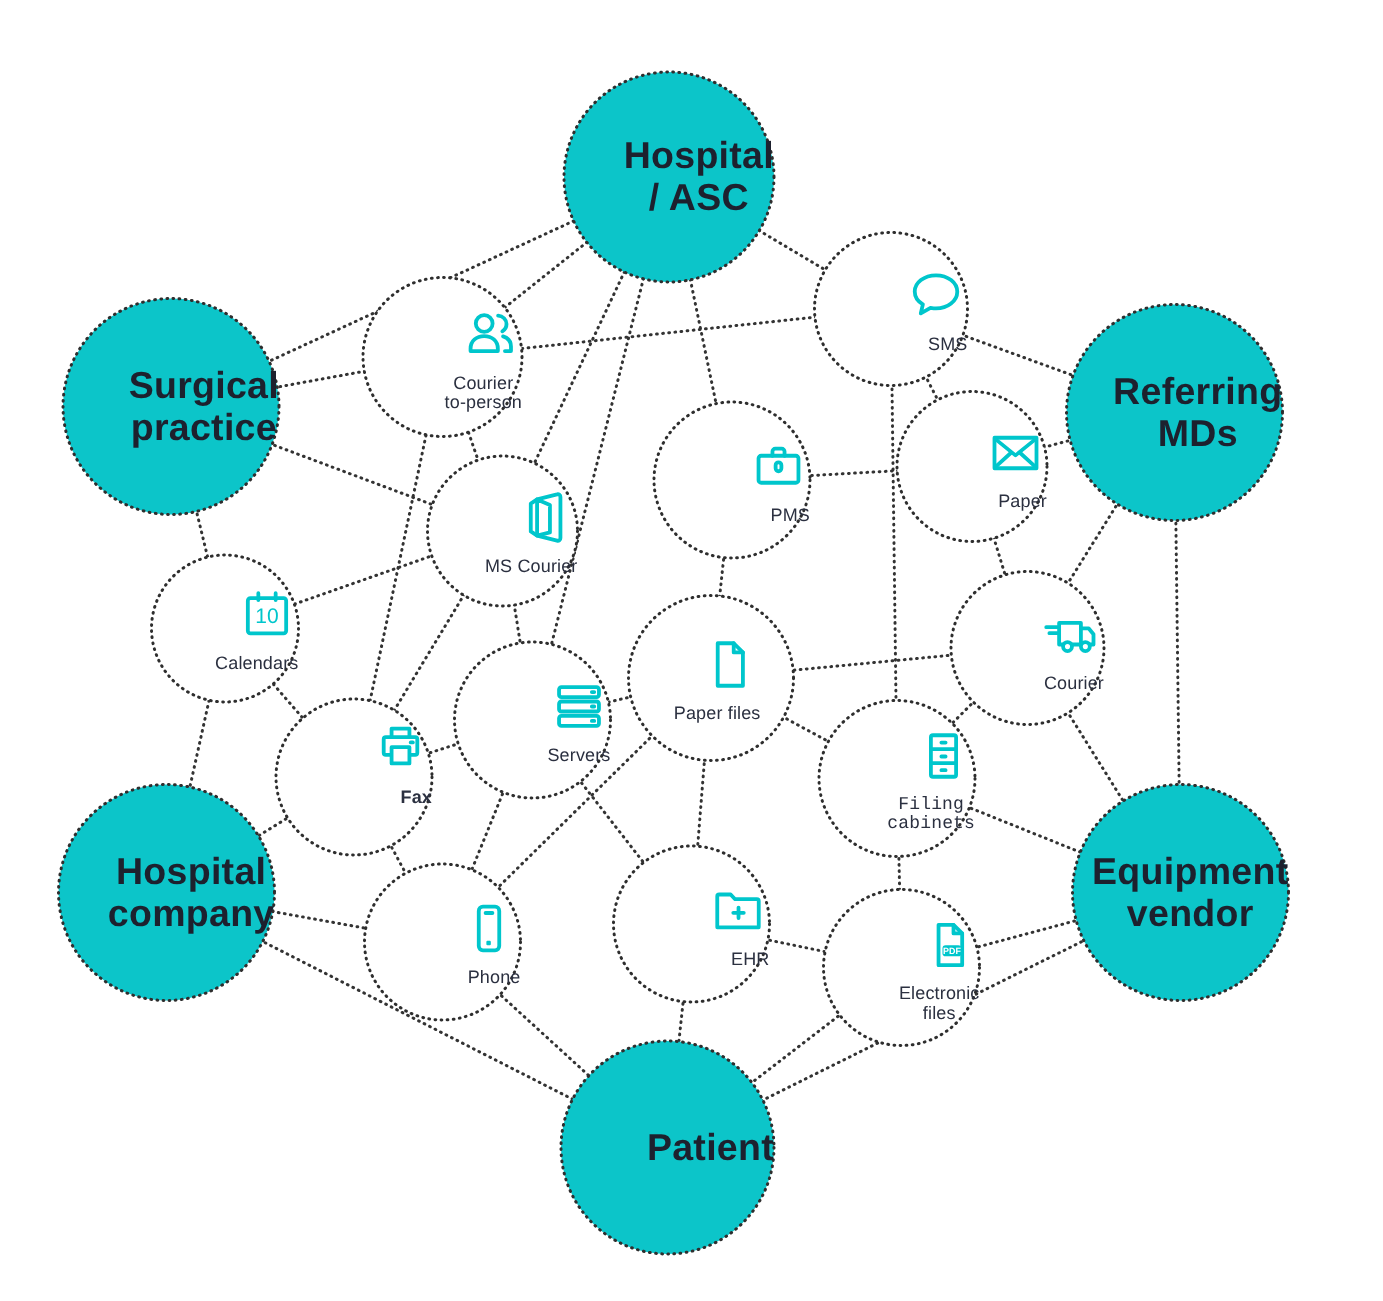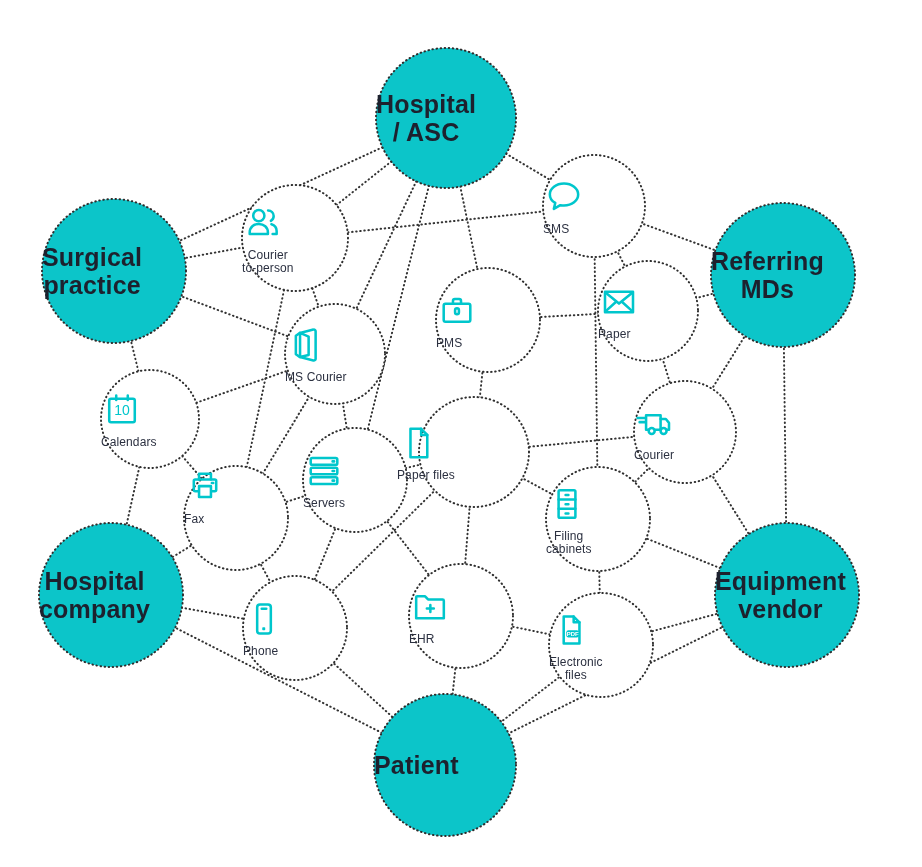--- a/index.html
+++ b/index.html
@@ -6,21 +6,21 @@
     --teal:#00c6cc;
     --hub:#0cc5c9;
     --ink:#1d212e;
     --label:#2b3040;
     --dot:#333333;
   }
   html,body{margin:0;padding:0;background:#ffffff;}
   body{font-family:"Liberation Sans",sans-serif;}
   .stage{position:relative;width:922px;height:867px;background:#fff;overflow:hidden;}
   .netsvg{position:absolute;left:0;top:0;}
-  .node-content{position:absolute;display:flex;flex-direction:column;align-items:flex-start;justify-content:center;text-align:center;pointer-events:none;}
+  .node-content{position:absolute;display:flex;flex-direction:column;align-items:flex-end;justify-content:center;text-align:center;pointer-events:none;}
   .node-content.channel{gap:5px;}
   .node-label{white-space:pre-line;color:var(--label);font-size:12px;line-height:1.07;letter-spacing:0.1px;}
   .node-content.hub .node-label{color:var(--ink);font-size:25px;font-weight:bold;line-height:1.12;letter-spacing:0.2px;}
   .nicon{width:42px;height:42px;fill:none;stroke:var(--teal);stroke-width:1.45;stroke-linecap:round;stroke-linejoin:round;color:var(--teal);font-family:"Liberation Sans",sans-serif;display:block;}
   .defs-hidden{position:absolute;width:0;height:0;overflow:hidden;}
 </style>
 </head>
 <body>
 
 <svg class="defs-hidden" aria-hidden="true">
@@ -247,28 +247,28 @@
           <use href="#sym-document"></use>
         </svg>
         <div class="node-label">Paper files</div>
       </div>
       <div class="node-content channel" style="left: 303px; top: 428px; width: 104px; height: 104px;">
         <svg class="nicon">
           <use href="#sym-server-stack"></use>
         </svg>
         <div class="node-label">Servers</div>
       </div>
-      <div class="node-content channel" style="left: 546px; top: 467px; width: 104px; height: 104px;">
+      <div class="node-content channel" style="left: 546px; top: 467px; width: 104px; height: 104px; font-family: Liberation Mono, monospace;">
         <svg class="nicon">
           <use href="#sym-filing-cabinet"></use>
         </svg>
         <div class="node-label">Filing
 cabinets</div>
       </div>
-      <div class="node-content channel" style="left: 184px; top: 444px; width: 104px; height: 104px;">
+      <div class="node-content channel" style="left: 184px; top: 456px; width: 104px; height: 104px; font-weight: bold;">
         <svg class="nicon">
           <use href="#sym-printer"></use>
         </svg>
         <div class="node-label">Fax</div>
       </div>
       <div class="node-content channel" style="left: 243px; top: 576px; width: 104px; height: 104px;">
         <svg class="nicon">
           <use href="#sym-smartphone"></use>
         </svg>
         <div class="node-label">Phone</div>

